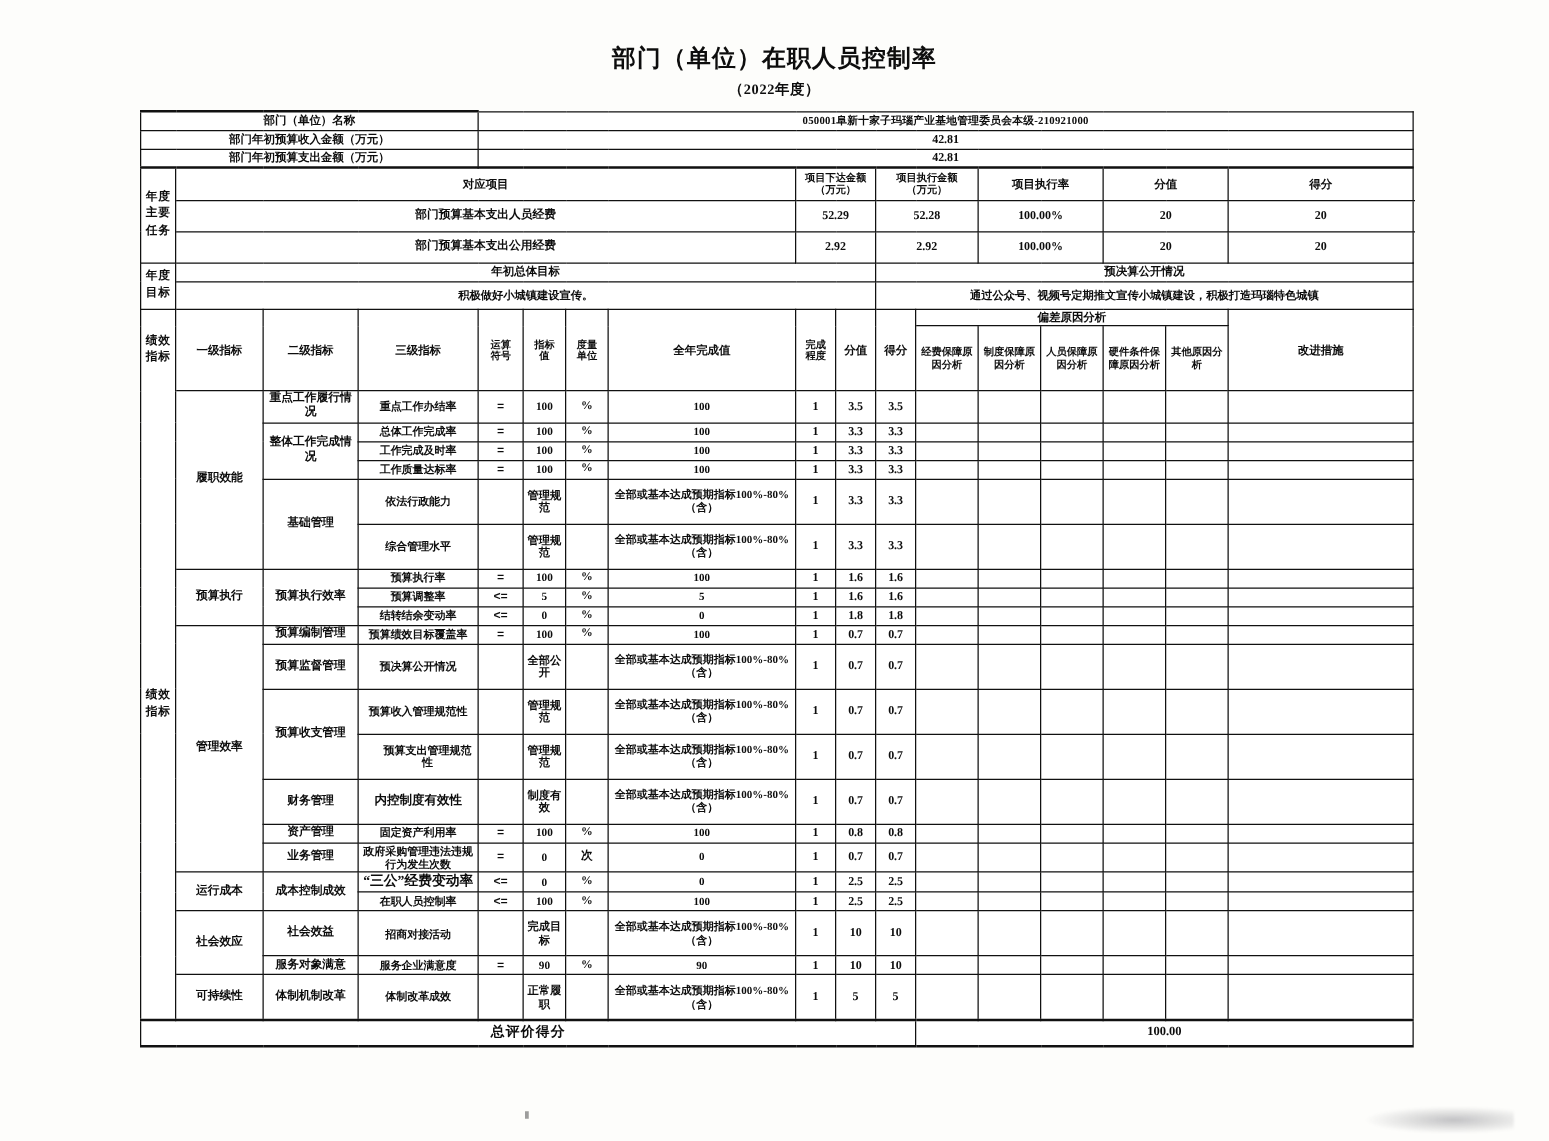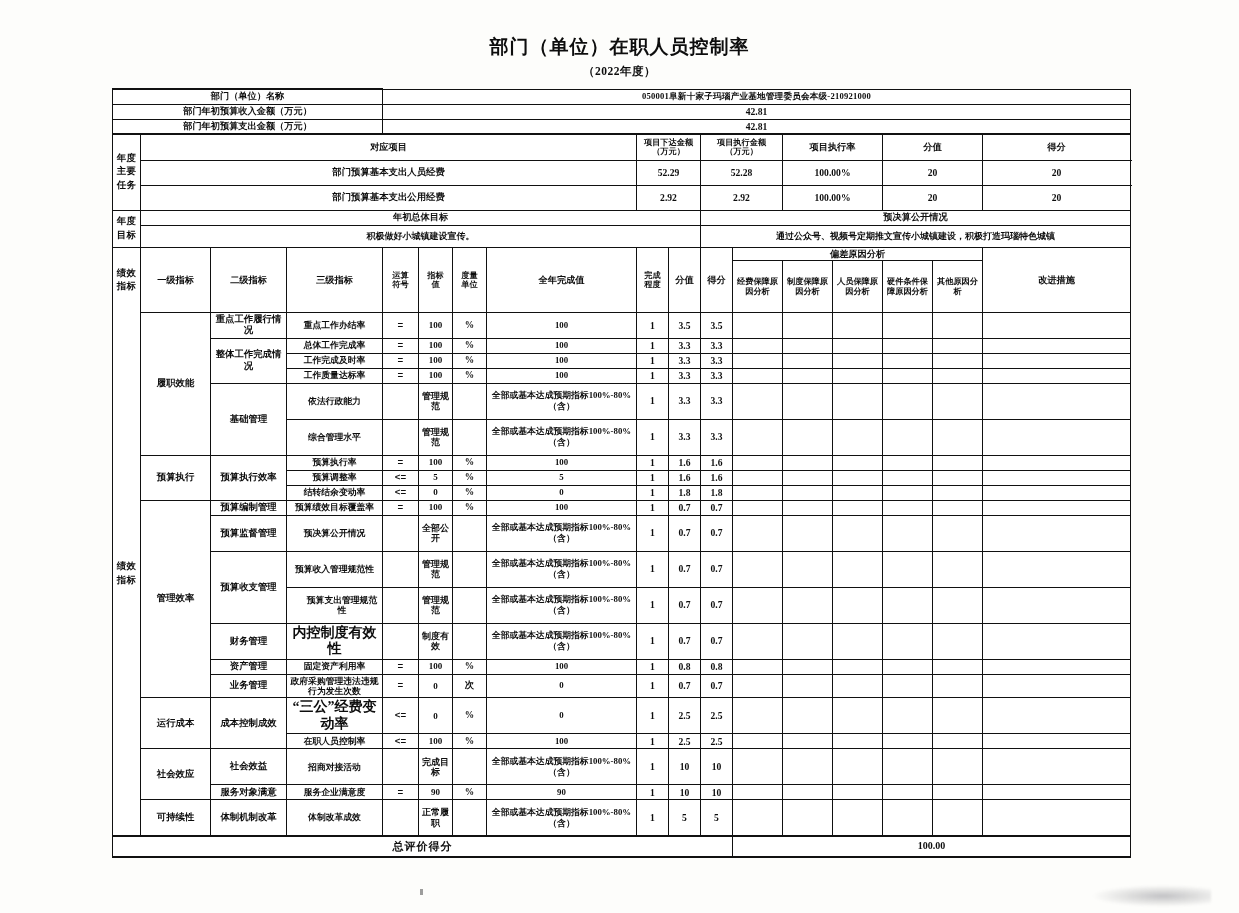--- a/index.html
+++ b/index.html
@@ -375,21 +375,21 @@
             <td class="num">0.7</td>
             <td></td>
             <td></td>
             <td></td>
             <td></td>
             <td></td>
             <td class="thick-right"></td>
           </tr>
           <tr>
             <td rowspan="1" class="val">财务管理</td>
-            <td class="val" style="height:36px;font-size:14px;">内控制度有效性</td>
+            <td class="val" style="height:36px;font-size:10px;">内控制度有效性</td>
             <td class="op"></td>
             <td class="val" style="font-size:9px;line-height:1.15;">制度有效</td>
             <td class="val"></td>
             <td class="wrapcell">全部或基本达成预期指标100%-80%（含）</td>
             <td class="num">1</td>
             <td class="num">0.7</td>
             <td class="num">0.7</td>
             <td></td>
             <td></td>
             <td></td>
@@ -427,21 +427,21 @@
             <td></td>
             <td></td>
             <td></td>
             <td></td>
             <td></td>
             <td class="thick-right"></td>
           </tr>
           <tr>
             <td rowspan="2" class="val">运行成本</td>
             <td rowspan="2" class="val">成本控制成效</td>
-            <td class="val" style="height:15px;font-size:14px;">“三公”经费变动率</td>
+            <td class="val" style="height:15px;font-size:11px;">“三公”经费变动率</td>
             <td class="op">&lt;=</td>
             <td class="val" style="font-size:9px;line-height:1.15;">0</td>
             <td class="val">%</td>
             <td class="wrapcell">0</td>
             <td class="num">1</td>
             <td class="num">2.5</td>
             <td class="num">2.5</td>
             <td></td>
             <td></td>
             <td></td>

